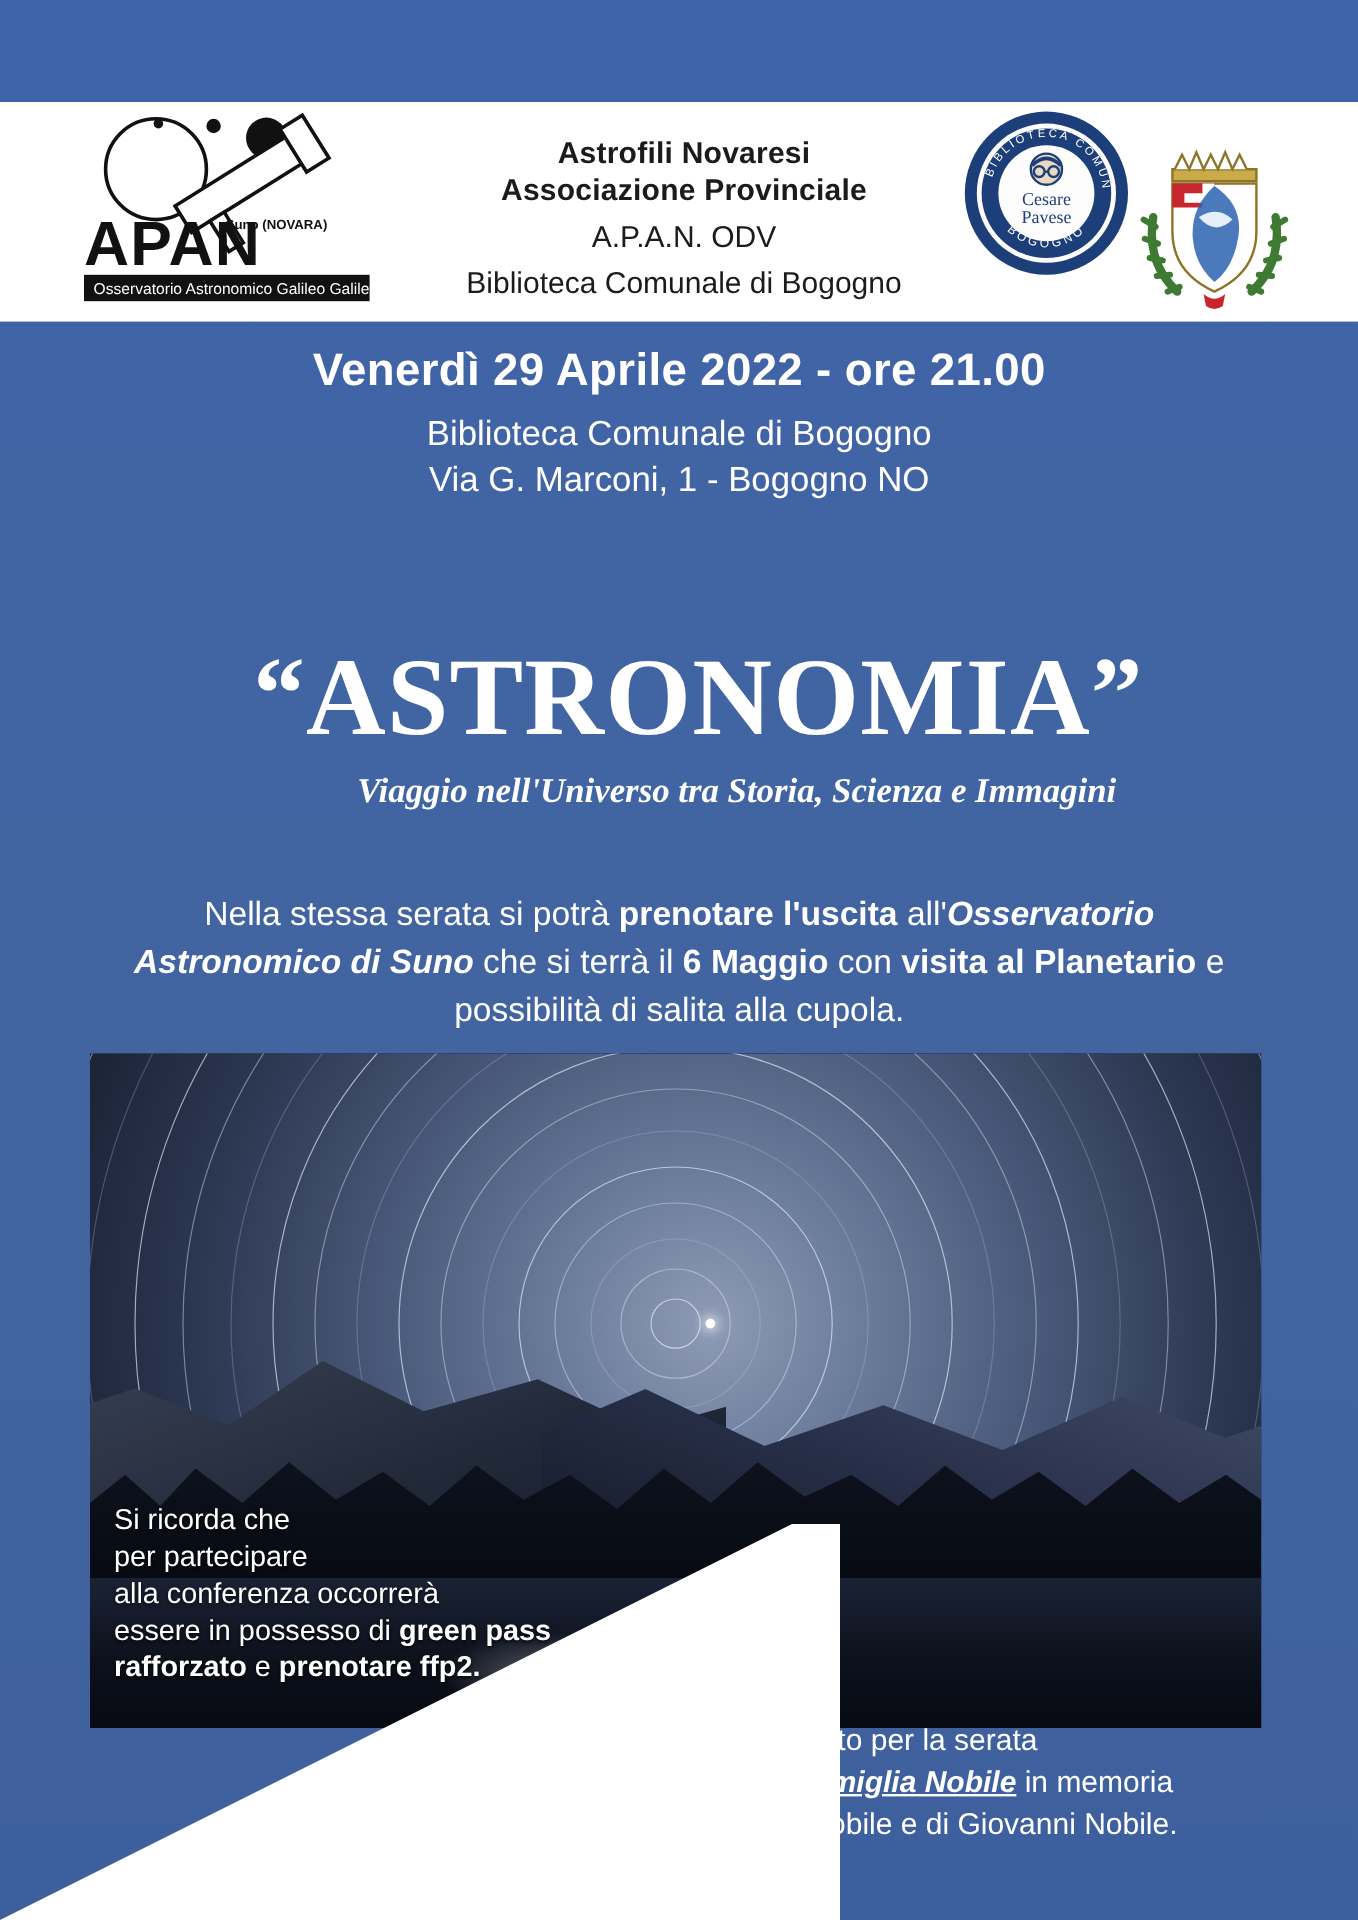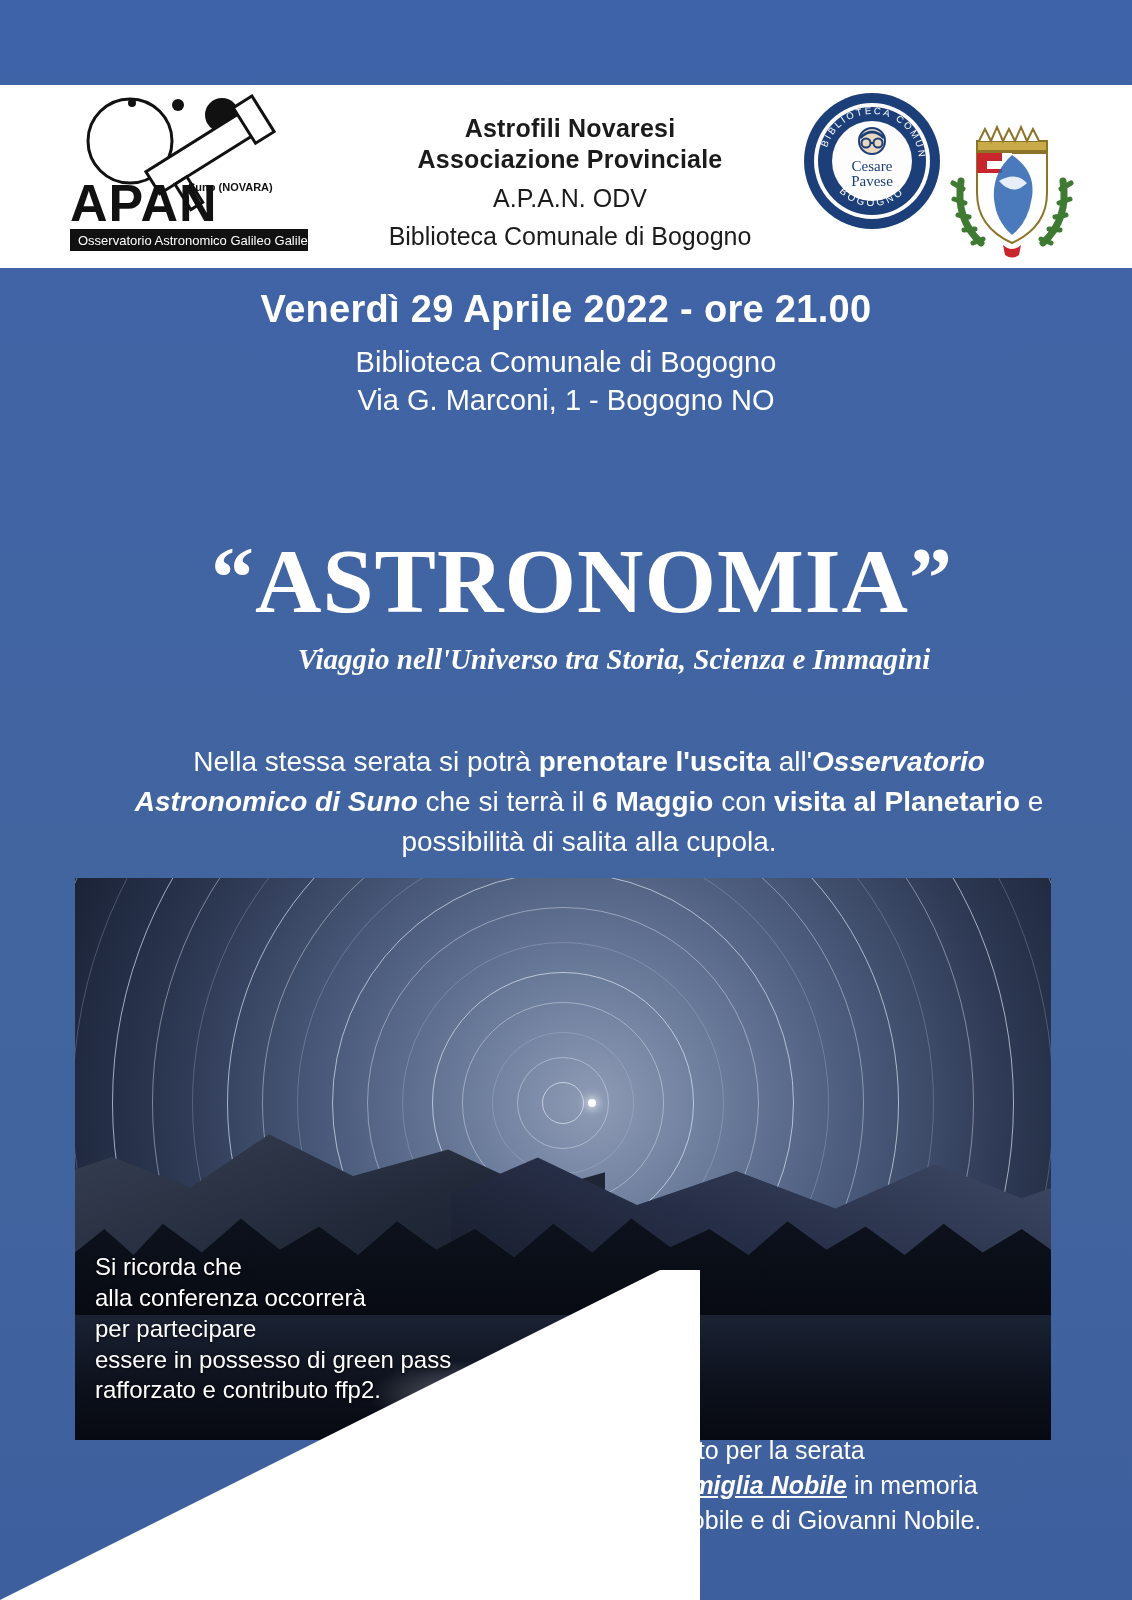--- a/index.html
+++ b/index.html
@@ -154,21 +154,20 @@
   
   .booking {
     position: absolute;
     top: 742px;
     left: 110px;
     width: 912px;
     text-align: center;
     color: #ffffff;
     font-size: 28px;
     line-height: 1.42;
-    margin-left: 23px;
   }
   .booking b { font-weight: bold; }
   .booking i { font-style: italic; }
   .booking .bi { font-weight: bold; font-style: italic; }
 
   
   .photo {
     position: absolute;
     left: 75px;
     top: 878px;
@@ -250,21 +249,21 @@
   }
   .photo-note {
     position: absolute;
     left: 20px;
     bottom: 34px;
     color: #ffffff;
     font-size: 24px;
     line-height: 1.28;
     text-shadow: 0 1px 3px rgba(0,0,0,.75);
   }
-  .photo-note b { font-weight: normal; margin-top: 36px; }
+  .photo-note b { font-weight: bold; margin-top: 36px; }
   .wedge-left {
     position: absolute;
     left: 0;
     bottom: 0;
     width: 700px;
     height: 330px;
     background: #ffffff;
     clip-path: polygon(0 100%, 660px 0, 700px 0, 700px 330px);
   }
   .bottom-credit {
@@ -395,24 +394,24 @@
     <div class="trail d" style="width:1160px;height:1160px;"></div>
     <div class="hub"></div>
 
     <div class="mount"></div>
     <div class="mount2"></div>
     <div class="forest"></div>
     <div class="water"></div>
 
     <div class="photo-note">
       <div>Si ricorda che</div>
+      <div>per partecipare</div>
       <div>alla conferenza occorrerà</div>
-      <div>per partecipare</div>
       <div><span>essere in possesso di </span><b>green pass</b></div>
-      <div><b>rafforzato</b><span> e </span><b>contributo ffp2.</b></div>
+      <div><b>rafforzato</b><span> e </span><b>prenotare ffp2.</b></div>
     </div>
   </div>
 
   <div class="wedge-left"></div>
 
   <div class="bottom-credit">
     <div>Il contributo per la serata</div>
     <div><span>sarà offerto dalla </span><span class="bi">famiglia Nobile</span><span> in memoria</span></div>
     <div>di Silvia Creola in Nobile e di Giovanni Nobile.</div>
   </div>

